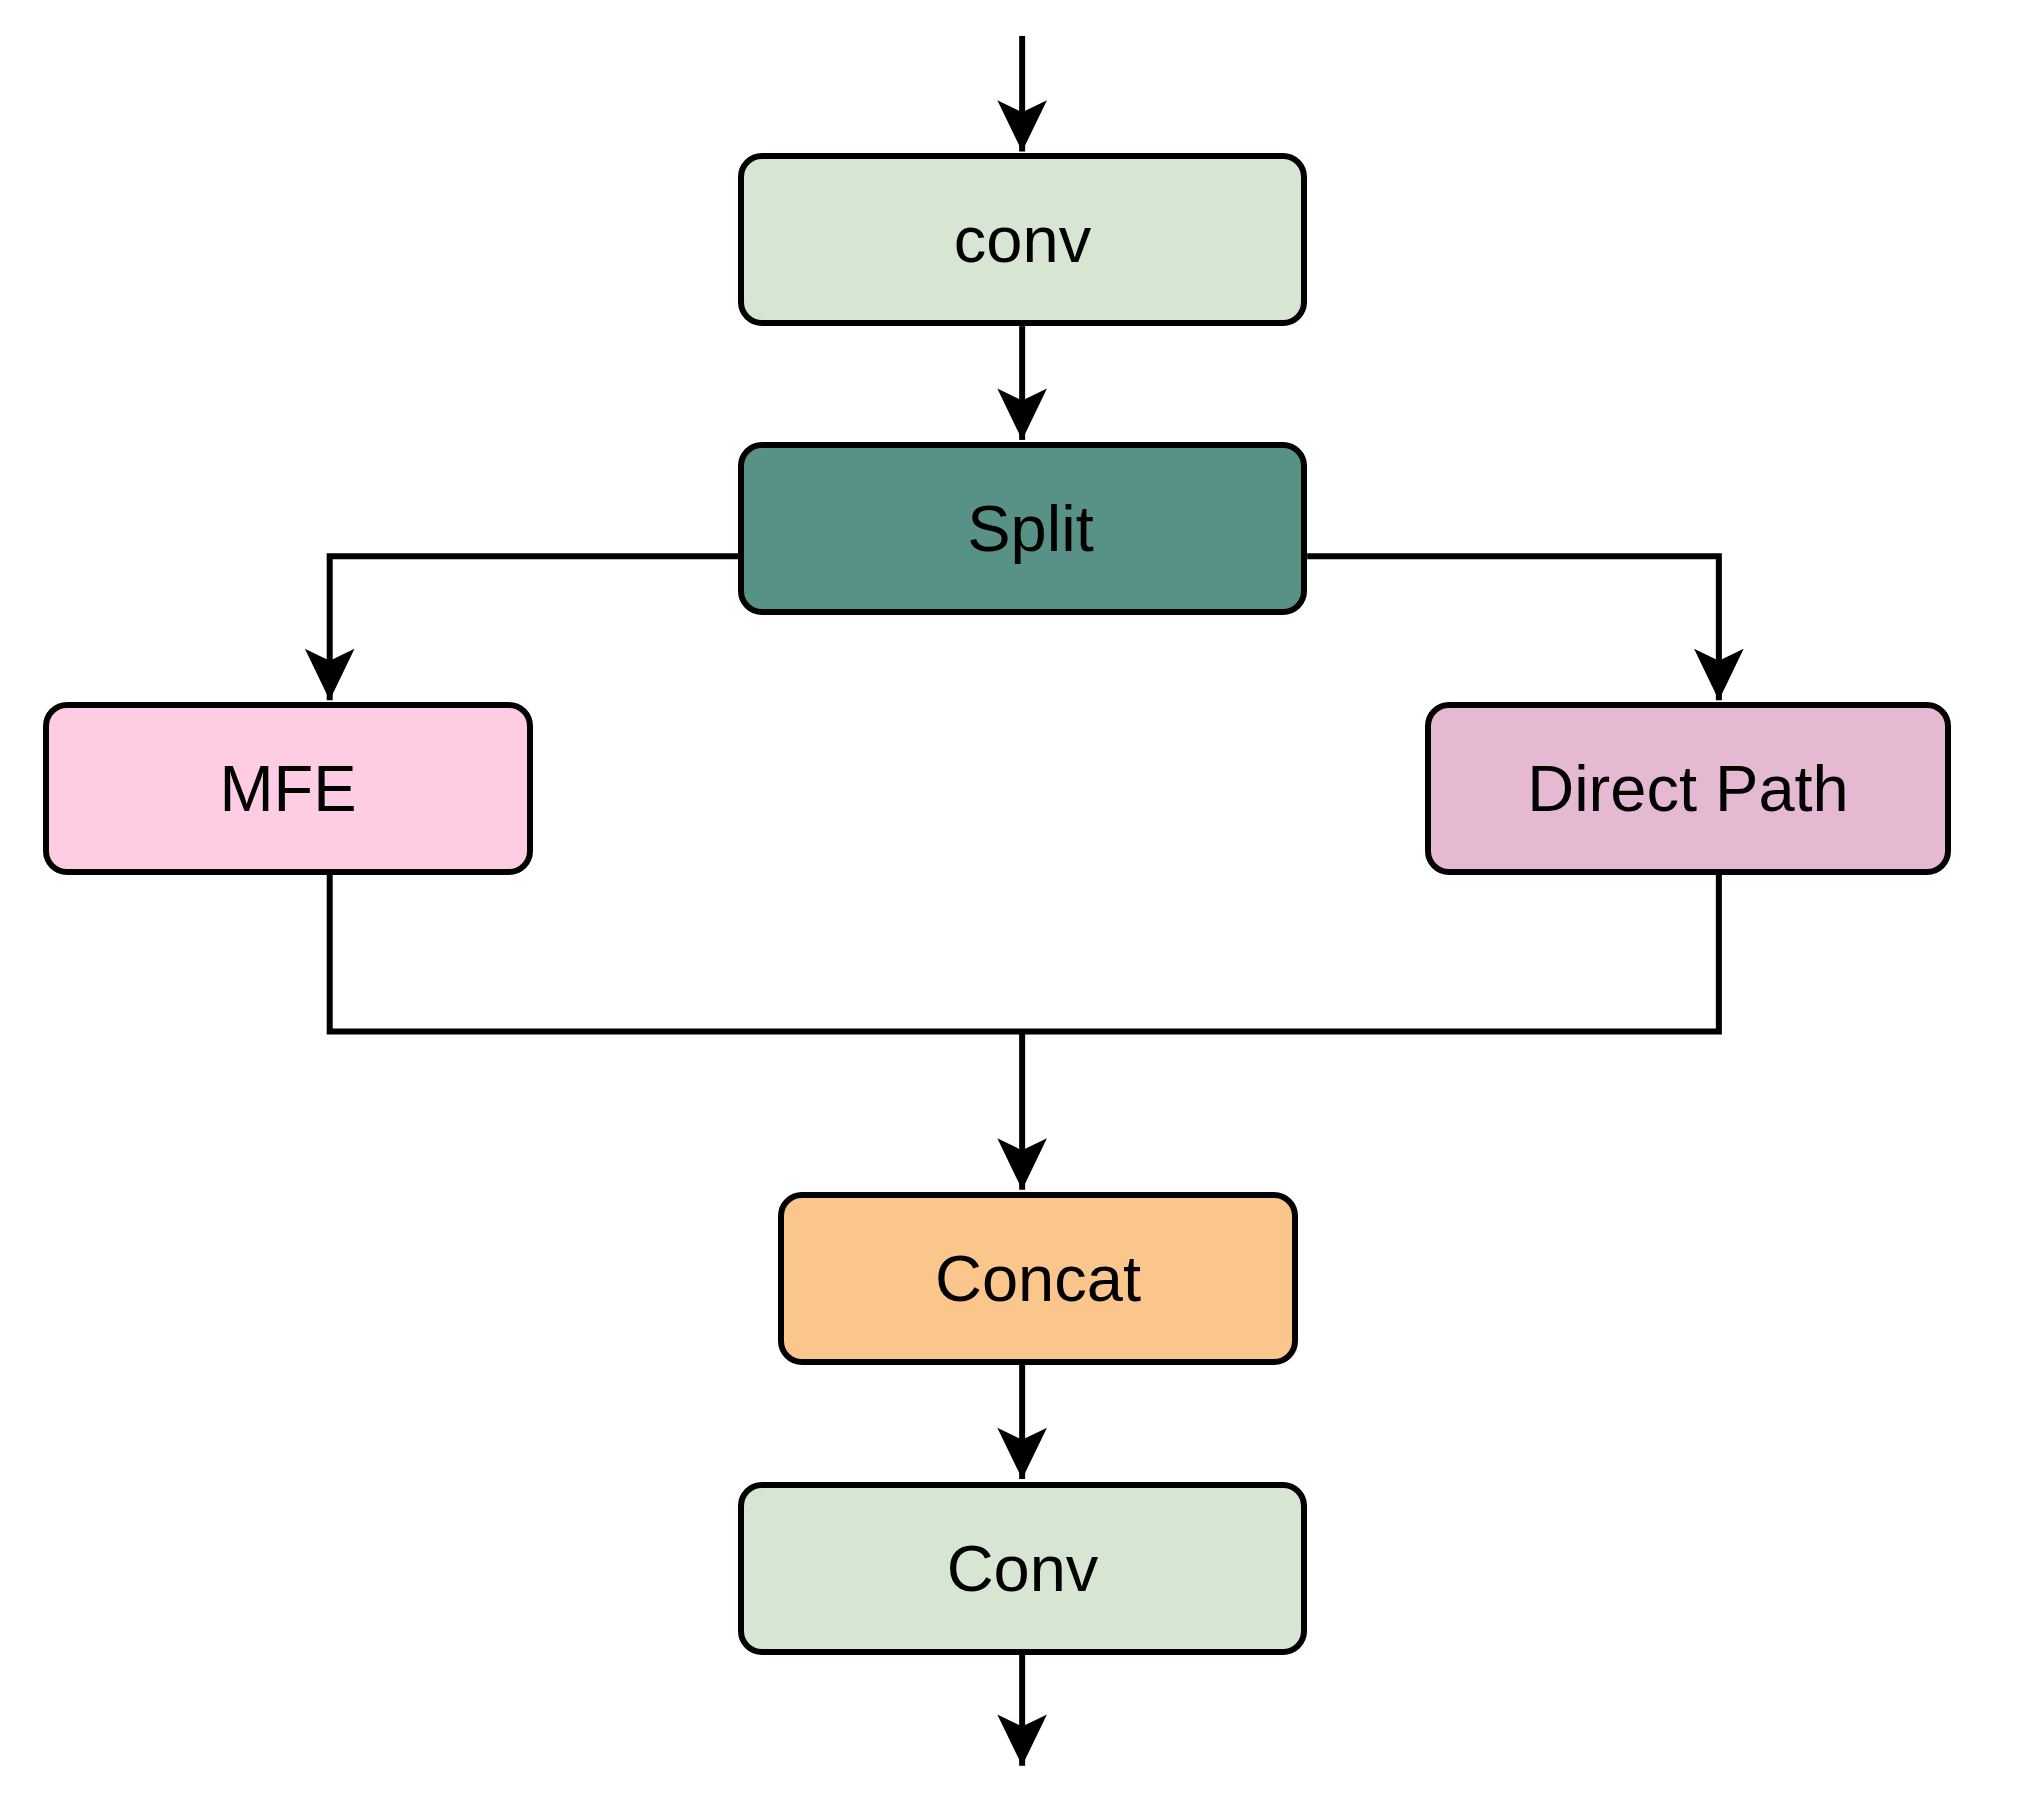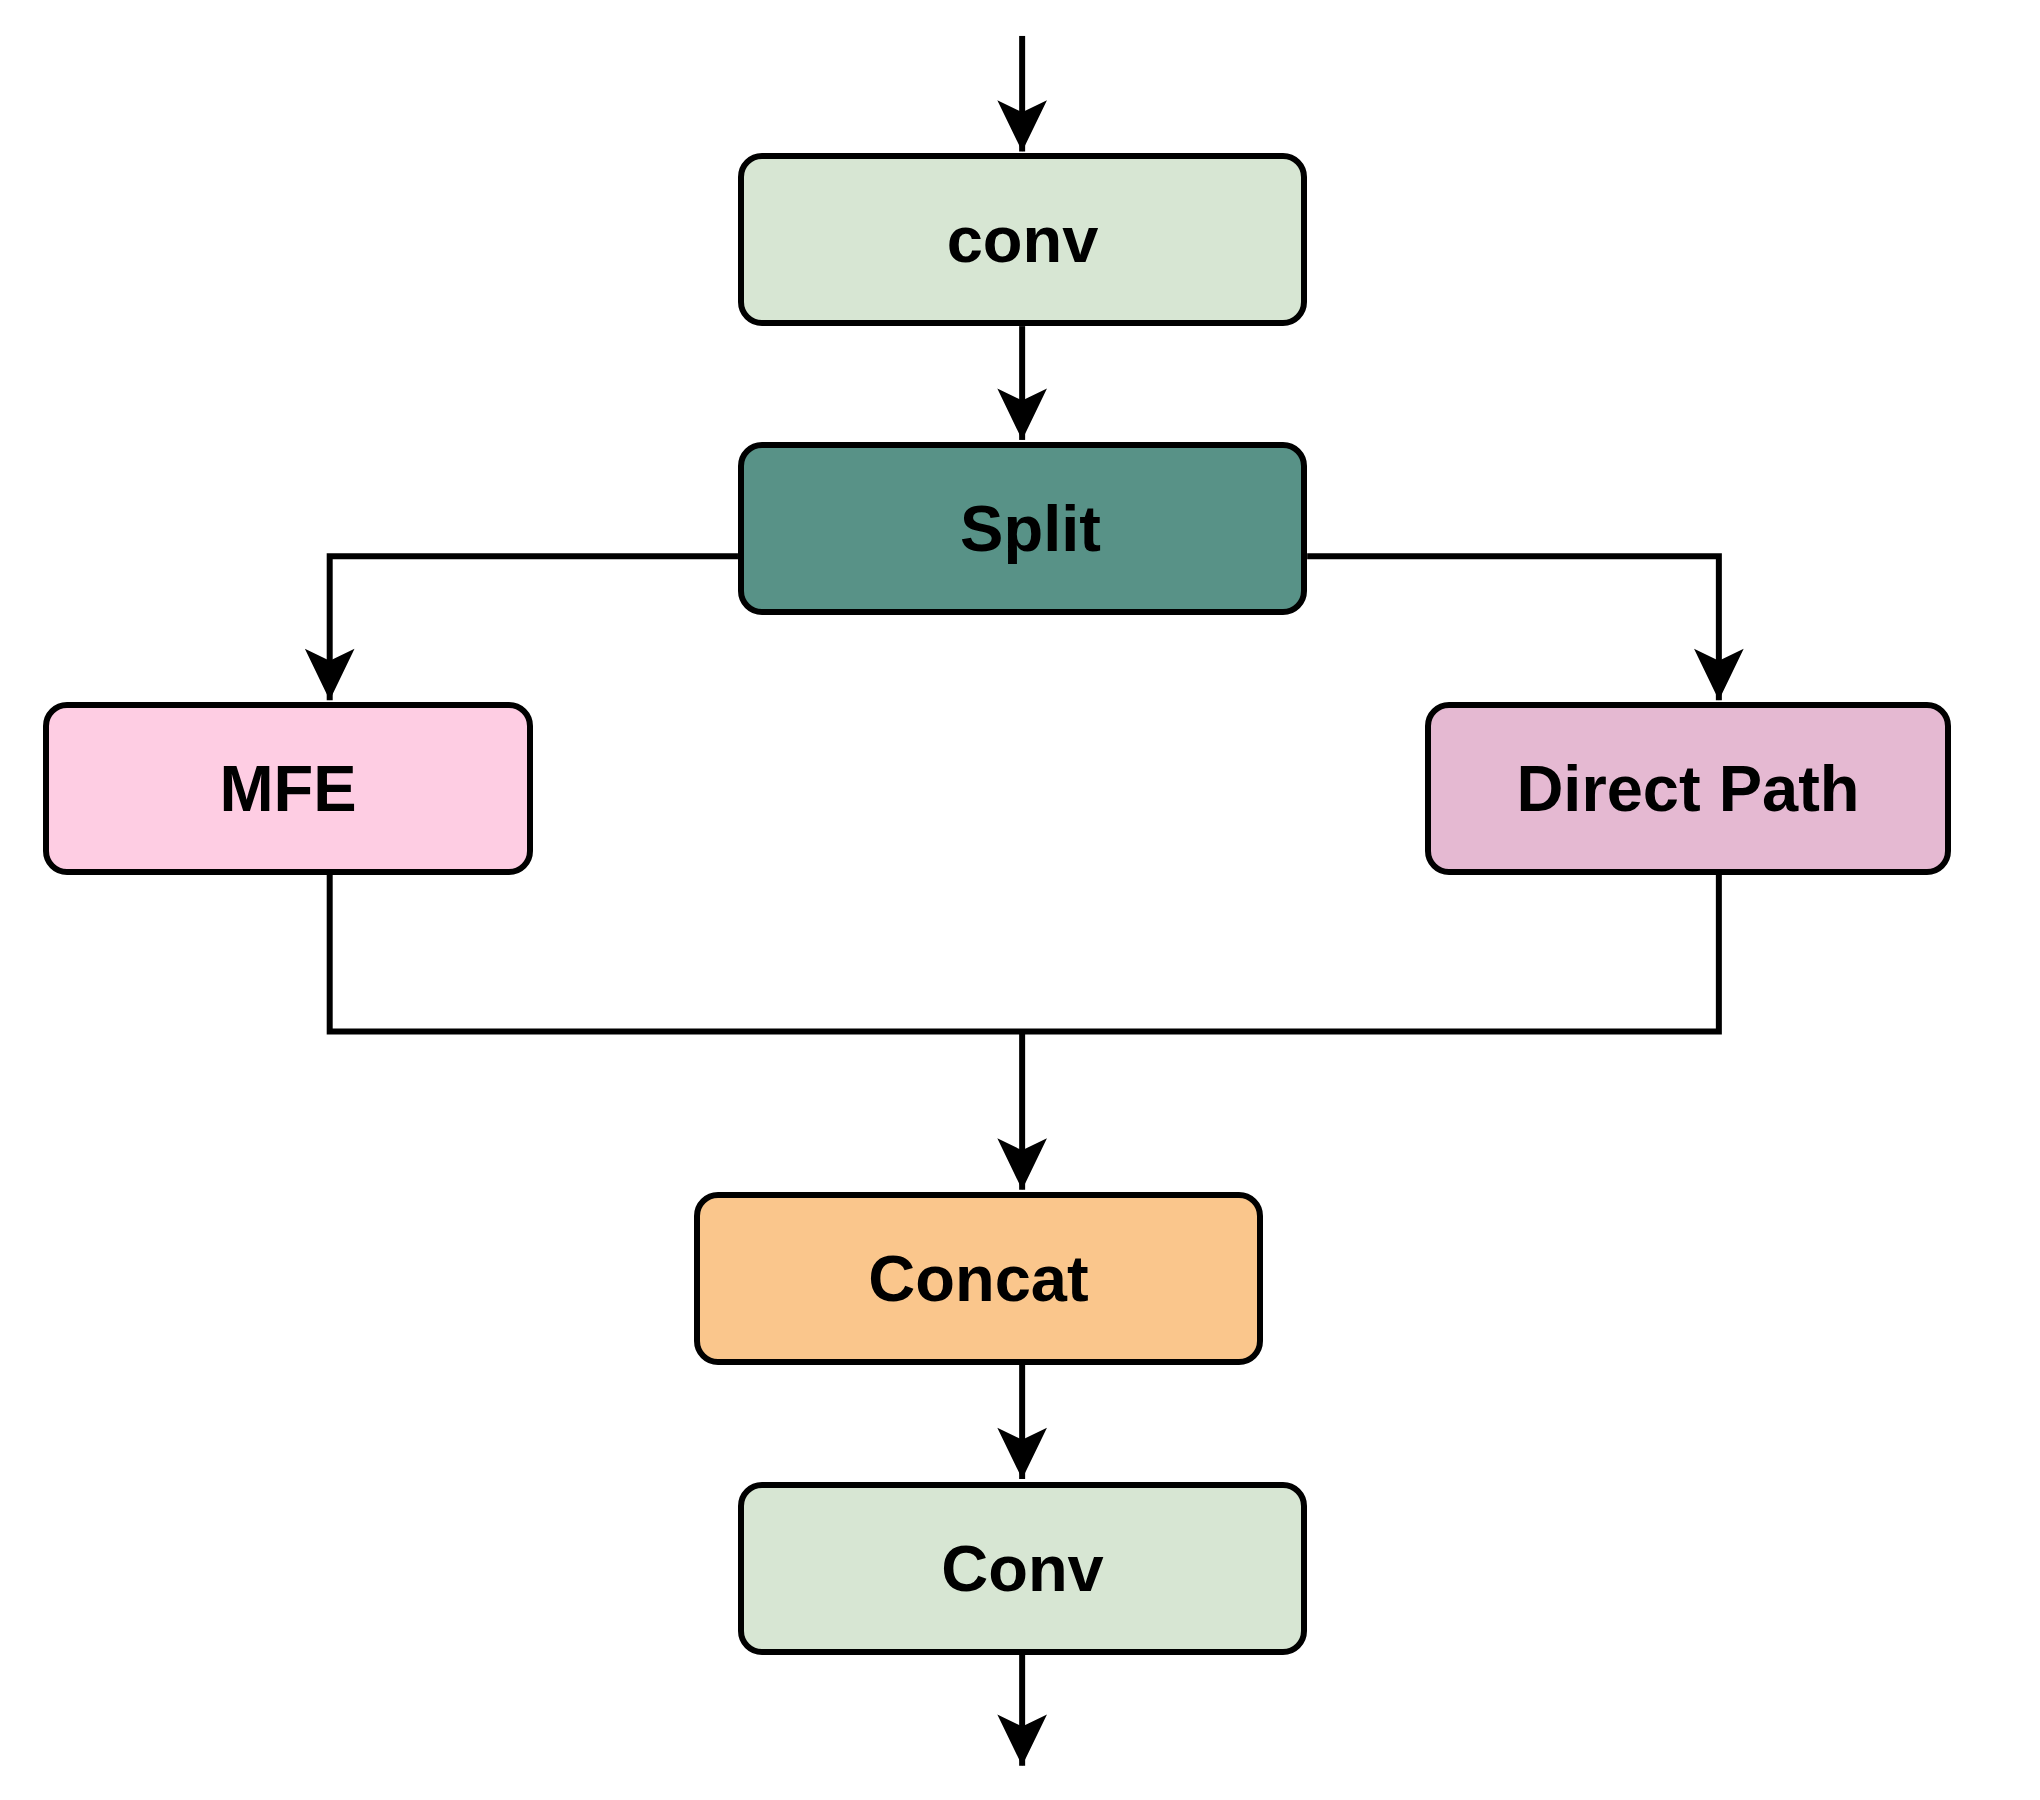--- a/index.html
+++ b/index.html
@@ -32,34 +32,33 @@
   .node {
     position: absolute;
     box-sizing: border-box;
     border: 6px solid #000000;
     border-radius: 24px;
     background: var(--fill, #ffffff);
     display: flex;
     align-items: center;
     justify-content: center;
     z-index: 2;
-    font-weight: bold;
   }
   .node .label {
     font-size: 65px;
     line-height: 1;
     color: #000000;
     white-space: nowrap;
   }
   
   #node-conv-top    { left: 738px;  top: 153px;  width: 569px; height: 173px; }
   #node-split       { left: 738px;  top: 442px;  width: 569px; height: 173px; padding-left: 16px; }
   #node-mfe         { left: 43px;   top: 702px;  width: 490px; height: 173px; }
   #node-direct-path { left: 1425px; top: 702px;  width: 526px; height: 173px; }
-  #node-concat      { left: 694px;  top: 1192px; width: 569px; height: 173px; }
+  #node-concat      { left: 778px;  top: 1192px; width: 520px; height: 173px; }
   #node-conv-bottom { left: 738px;  top: 1482px; width: 569px; height: 173px; }
 </style>
 </head>
 <body>
 
 <div id="canvas">
 
   <svg id="edges-svg" viewBox="0 0 2383 2103" xmlns="http://www.w3.org/2000/svg">
     <defs>
       <marker id="arrowhead" markerUnits="userSpaceOnUse" markerWidth="70" markerHeight="64" refX="62" refY="31" orient="auto">

